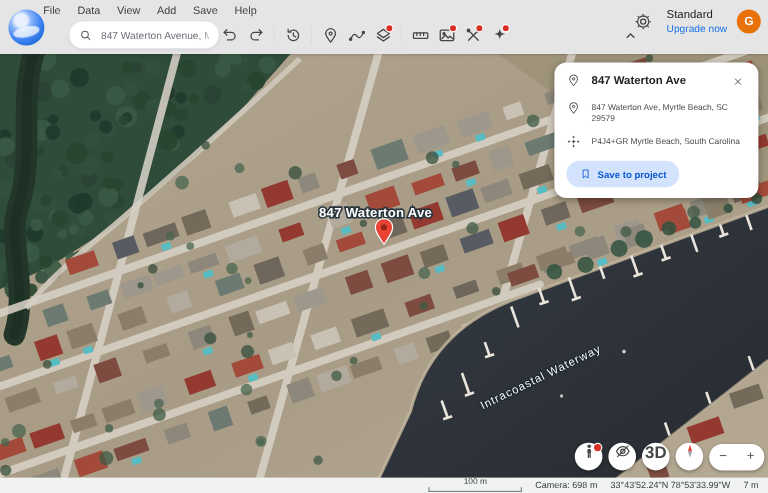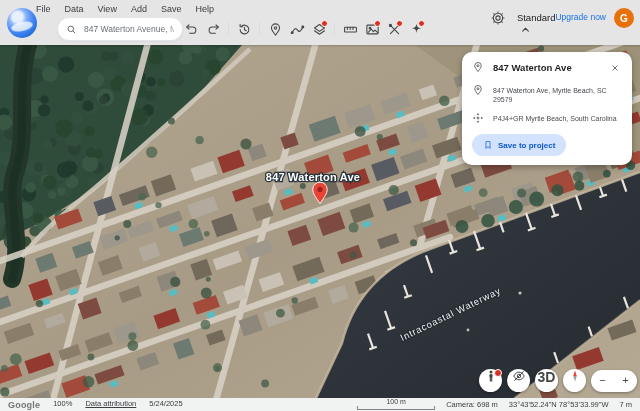--- a/index.html
+++ b/index.html
@@ -21,21 +21,21 @@
         background:linear-gradient(to right,rgba(255,255,255,0),#fff);}
   .tools{position:absolute;left:180px;top:17px;height:24px;display:flex;align-items:center;}
   .tbtn{position:relative;width:22px;height:22px;border-radius:50%;display:flex;align-items:center;justify-content:center;cursor:pointer;}
   .tbtn svg{width:15px;height:15px;stroke:#444746;fill:none;stroke-width:1.7;stroke-linecap:round;stroke-linejoin:round;}
   .tbtn.dot::after{content:"";position:absolute;right:2px;top:2px;width:5px;height:5px;border-radius:50%;background:#d93025;border:1px solid #fff;}
   .tsep{width:1px;height:14px;background:#dadce0;margin:0 4px;}
   .collapse{position:absolute;left:514px;top:18px;}
   .acct{position:absolute;right:6px;top:7px;display:flex;align-items:center;gap:8px;}
   .gear{width:22px;height:22px;display:flex;align-items:center;justify-content:center;cursor:pointer;border-radius:50%;}
   .gear svg{width:16px;height:16px;stroke:#444746;fill:none;stroke-width:1.6;}
-  .plan{display:flex;flex-direction:row;line-height:1.25;}
+  .plan{display:flex;flex-direction:column;line-height:1.25;}
   .plan .p1{font-size:9.5px;color:#202124;}
   .plan .p2{font-size:8.5px;color:#1a73e8;cursor:pointer;}
   .avatar{width:20px;height:20px;border-radius:50%;background:#e8710a;color:#fff;font-size:10px;font-weight:bold;
         display:flex;align-items:center;justify-content:center;cursor:pointer;}
   
   .map{position:absolute;left:0;top:45px;width:640px;height:366px;}
   .map svg.terrain{position:absolute;left:0;top:0;}
   
   .card{position:absolute;left:462px;top:7px;width:170px;background:#fff;border-radius:10px;z-index:20;
         box-shadow:0 2px 6px rgba(0,0,0,.3);padding:9px 10px 9px 10px;}
@@ -494,26 +494,20 @@
             <polygon points="12,21.5 9,12 15,12" fill="#9aa0a6"></polygon>
         </svg>
       </div>
       <div class="zoompill">
         <span>−</span>
         <span>+</span>
       </div>
     </div>
 
     <div class="statusbar">
-      <div class="sb-left">
-        <span class="sb-brand">Google</span>
-        <span class="sb-item">100%</span>
-        <span class="sb-item sb-link">Data attribution</span>
-        <span class="sb-item">5/24/2025</span>
-      </div>
       <div class="sb-right">
         <div class="scale">
           <span class="lbl">100 m</span>
           <div class="bar"></div>
         </div>
         <span class="sb-item">Camera: 698 m</span>
         <span class="sb-item">33°43'52.24"N 78°53'33.99"W</span>
         <span class="sb-item">7 m</span>
       </div>
     </div>

